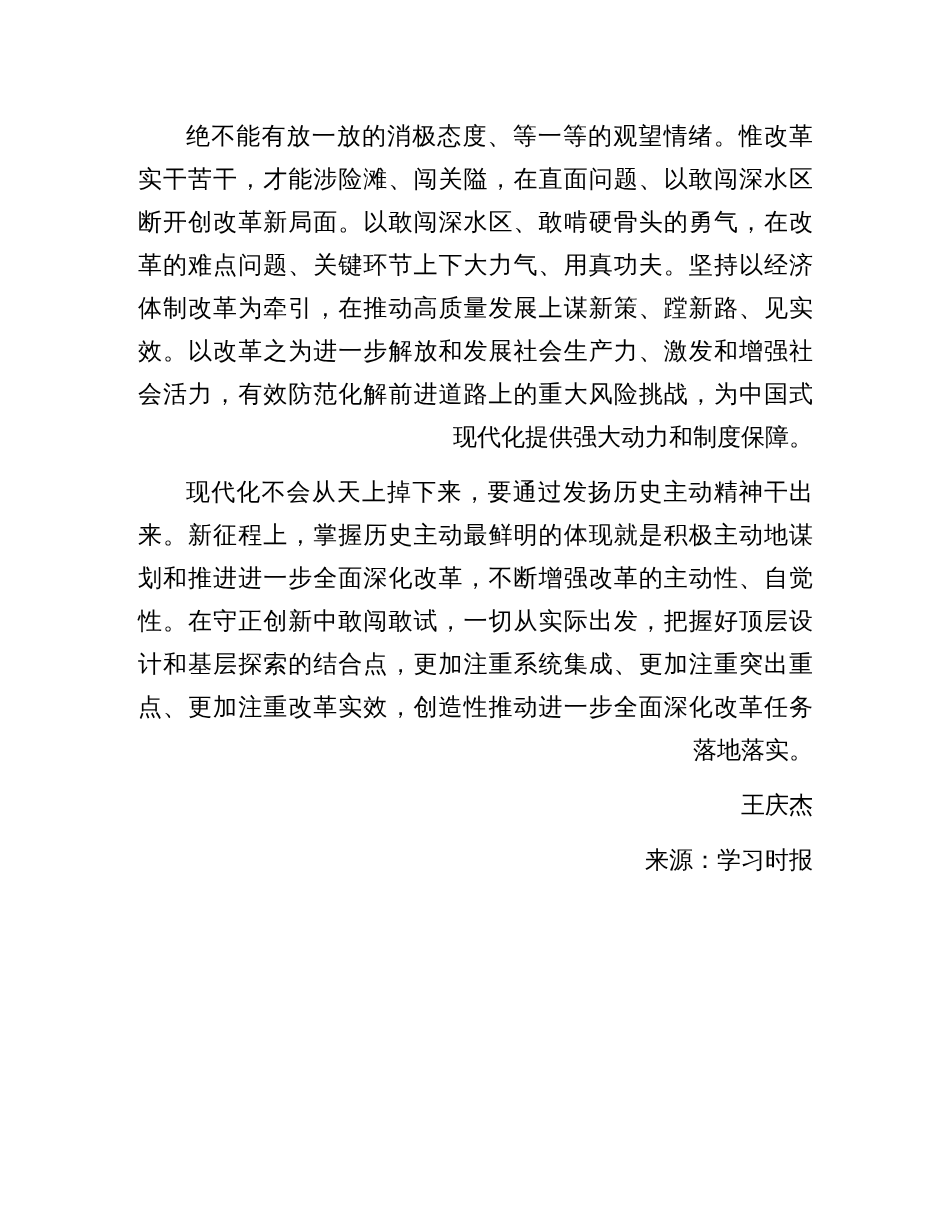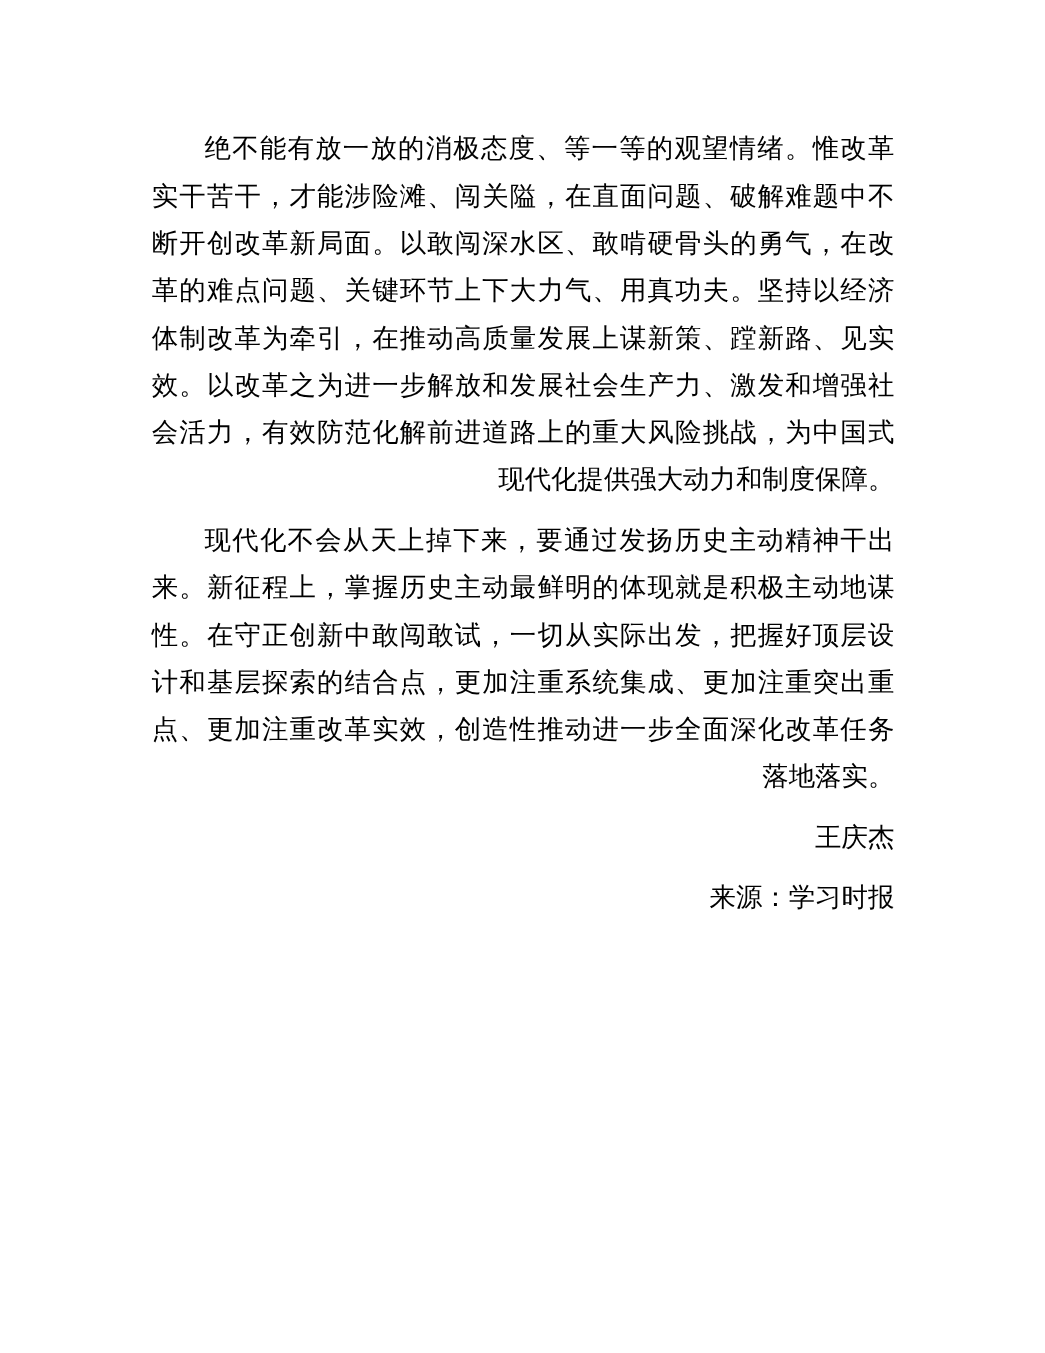--- a/index.html
+++ b/index.html
@@ -41,31 +41,32 @@
     padding-left: 48px;
   }
 </style>
 </head>
 <body>
 
 <div class="page">
   <div class="doc" style="background: rgb(255, 255, 255); color: rgb(0, 0, 0);">
       <div class="paragraph">
         <div class="line indent full">绝不能有放一放的消极态度、等一等的观望情绪。惟改革</div>
-        <div class="line full">实干苦干，才能涉险滩、闯关隘，在直面问题、破解难题中不</div>
+        <div class="line full">实干苦干，才能涉险滩、闯关隘，在直面问题、以敢闯深水区</div>
         <div class="line full">断开创改革新局面。以敢闯深水区、敢啃硬骨头的勇气，在改</div>
         <div class="line full">革的难点问题、关键环节上下大力气、用真功夫。坚持以经济</div>
         <div class="line full">体制改革为牵引，在推动高质量发展上谋新策、蹚新路、见实</div>
         <div class="line full">效。以改革之为进一步解放和发展社会生产力、激发和增强社</div>
         <div class="line full">会活力，有效防范化解前进道路上的重大风险挑战，为中国式</div>
         <div class="line">现代化提供强大动力和制度保障。</div>
       </div>
       <div class="paragraph">
         <div class="line indent full">现代化不会从天上掉下来，要通过发扬历史主动精神干出</div>
         <div class="line full">来。新征程上，掌握历史主动最鲜明的体现就是积极主动地谋</div>
+        <div class="line full">划和推进进一步全面深化改革，不断增强改革的主动性、自觉</div>
         <div class="line full">性。在守正创新中敢闯敢试，一切从实际出发，把握好顶层设</div>
         <div class="line full">计和基层探索的结合点，更加注重系统集成、更加注重突出重</div>
         <div class="line full">点、更加注重改革实效，创造性推动进一步全面深化改革任务</div>
         <div class="line">落地落实。</div>
       </div>
       <div class="paragraph">
         <div class="line indent">王庆杰</div>
       </div>
       <div class="paragraph">
         <div class="line indent">来源：学习时报</div>

